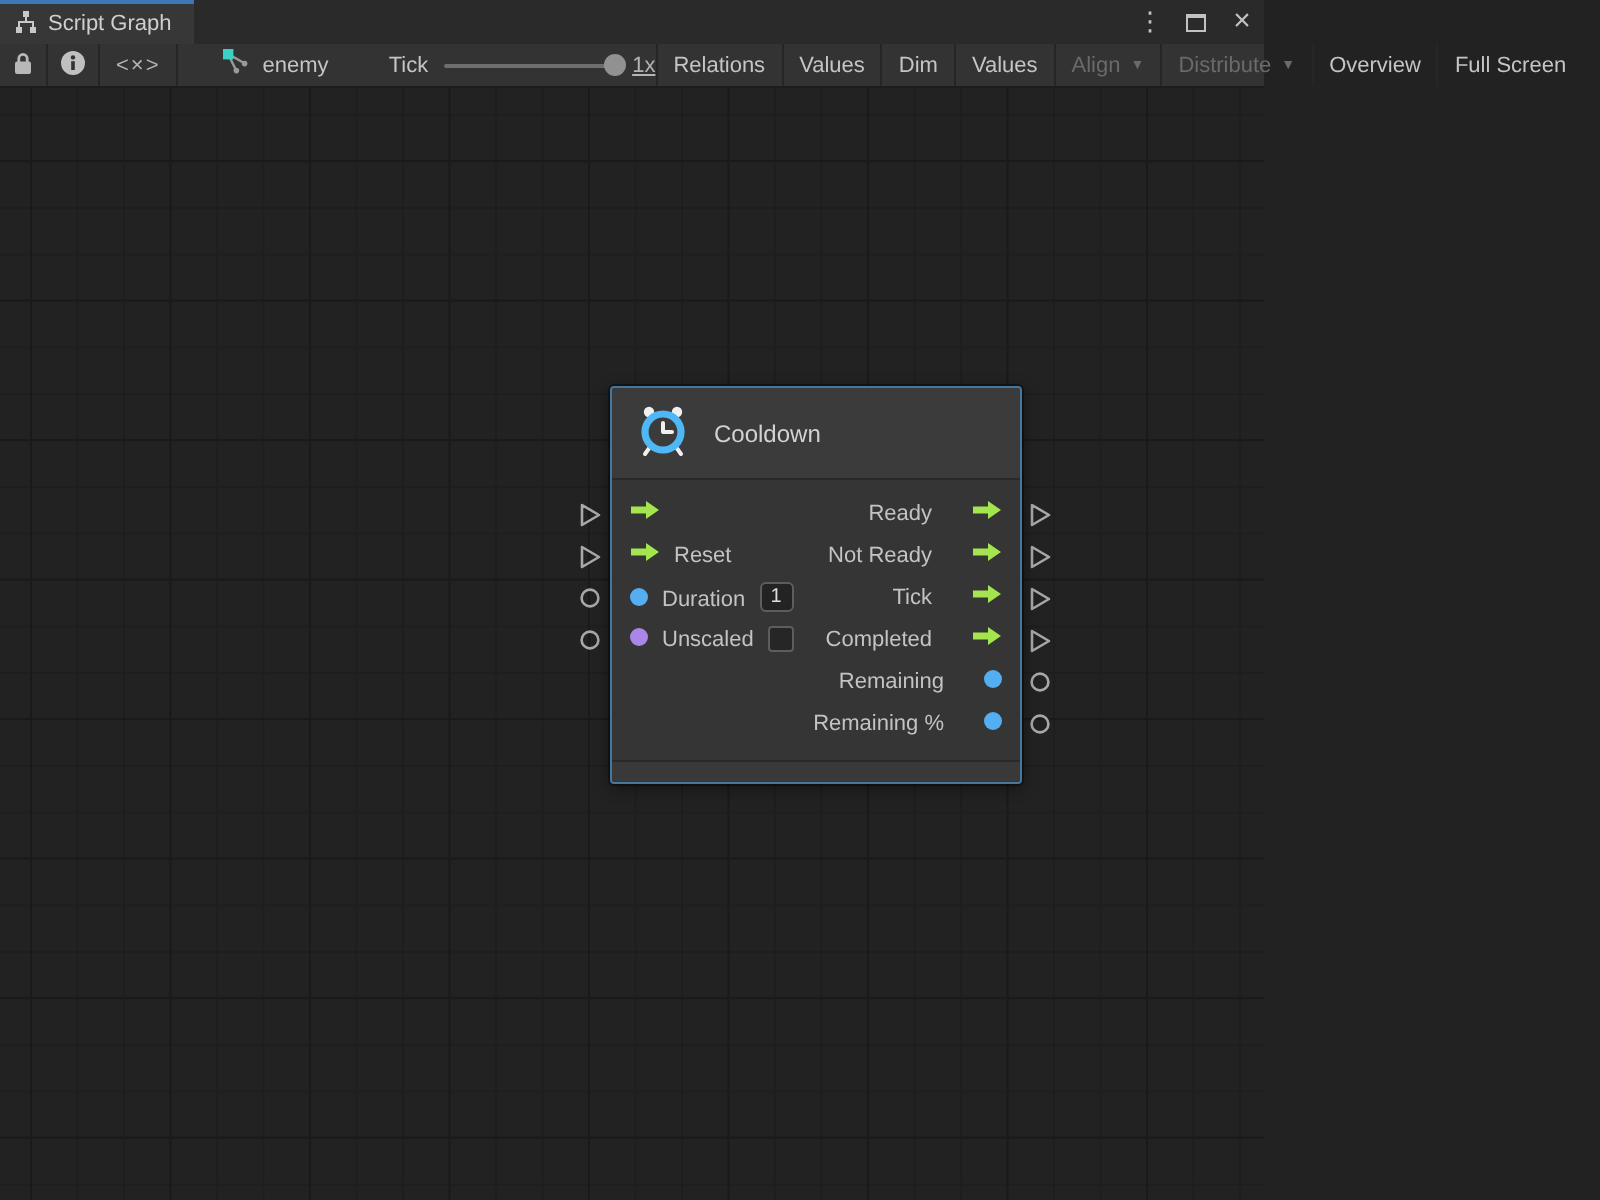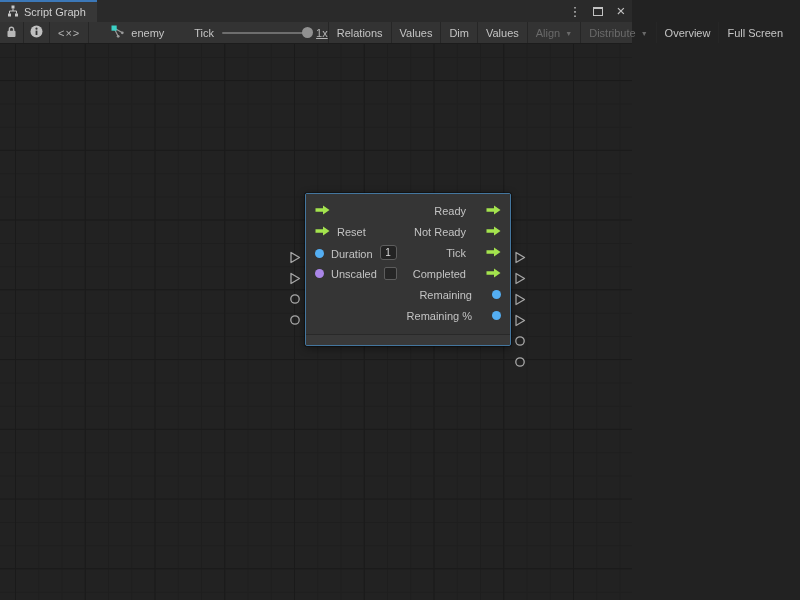--- a/index.html
+++ b/index.html
@@ -226,20 +226,32 @@
           <circle cx="6" cy="6" r="4.2" fill="none" stroke="#a8a8a8" stroke-width="1.3"></circle>
         </svg>
     </span>
     <span class="xport" style="left:513px; top:311px;">
       <svg width="12" height="12" viewBox="0 0 12 12">
           <circle cx="6" cy="6" r="4.2" fill="none" stroke="#a8a8a8" stroke-width="1.3"></circle>
         </svg>
     </span>
 
     <div class="node">
+      <div class="node-header">
+        <span>
+          <svg width="27" height="27" viewBox="0 0 27 27">
+            <circle cx="6.5" cy="4" r="2.6" fill="#f0f0f0"></circle>
+            <circle cx="20.5" cy="4" r="2.6" fill="#f0f0f0"></circle>
+            <path d="M7 21.5 L4.5 25 M20 21.5 L22.5 25" stroke="#f0f0f0" stroke-width="2" stroke-linecap="round"></path>
+            <circle cx="13.5" cy="14" r="9" fill="#3b3b3b" stroke="#4fb7f5" stroke-width="3.6"></circle>
+            <path d="M13.5 9.5 V14 H18" stroke="#f0f0f0" stroke-width="2" fill="none" stroke-linecap="round" stroke-linejoin="round"></path>
+          </svg>
+        </span>
+        <span class="node-title">Cooldown</span>
+      </div>
 
       <div class="node-body">
 
         <div class="prow">
           <span class="pl">
             <span>
               <svg width="15" height="10" viewBox="0 0 15 10">
                   <path d="M0.5 3.2 h7.5 V0.5 L14.5 5 L8 9.5 V6.8 H0.5 z" fill="#a4e44e"></path>
                 </svg>
             </span>

